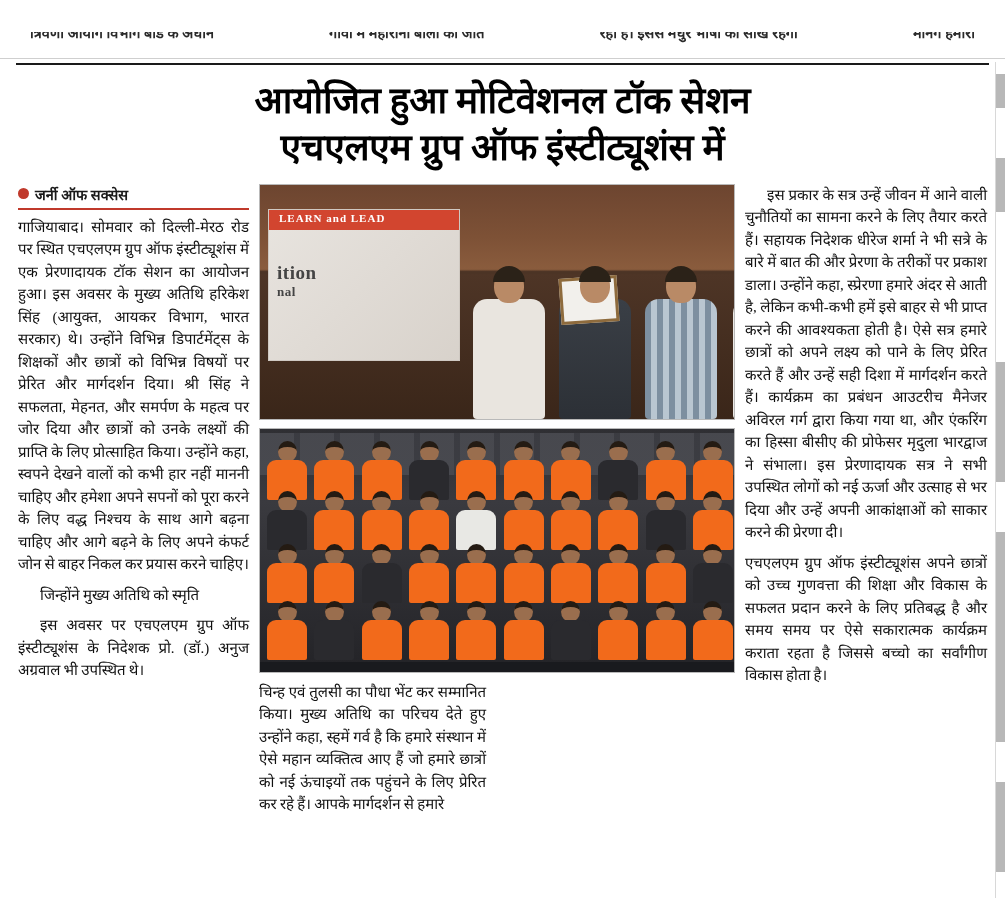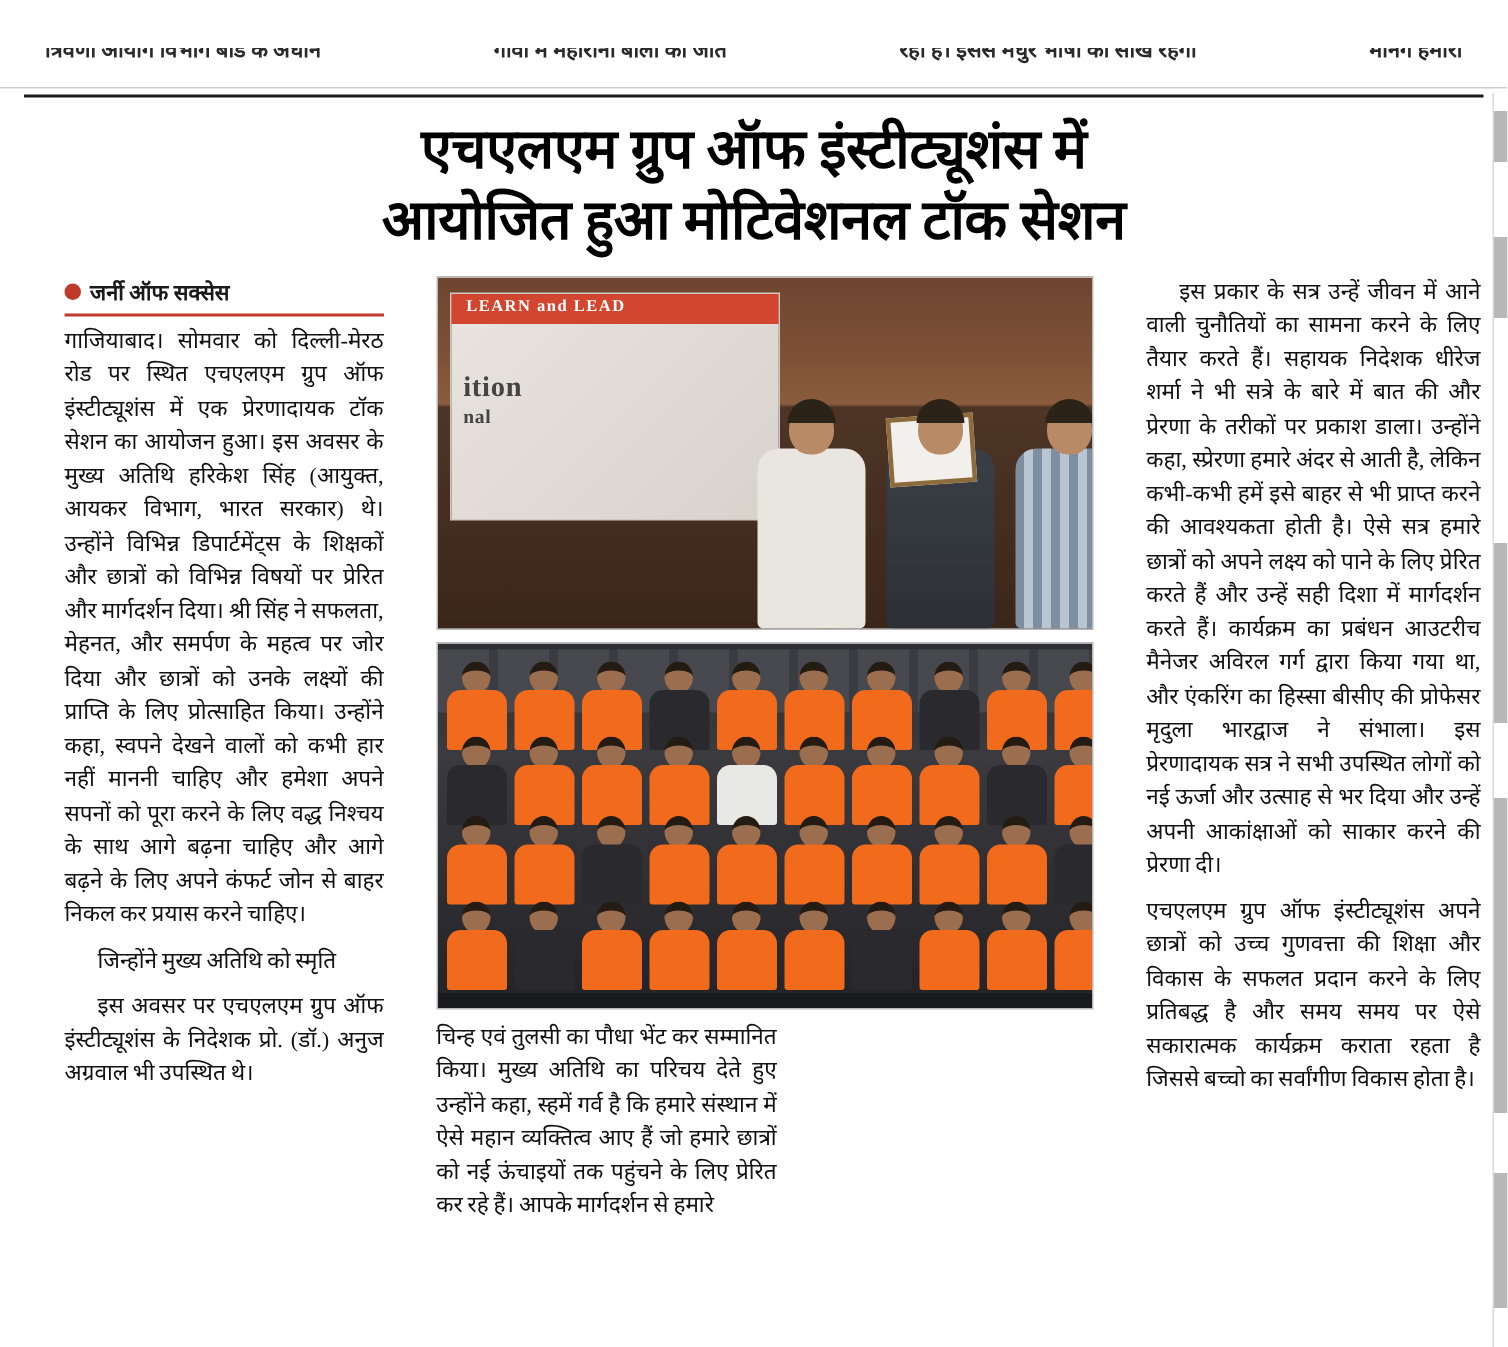--- a/index.html
+++ b/index.html
@@ -66,21 +66,20 @@
   .headline div { white-space: nowrap; }
 
   .content {
     display: flex;
     padding: 6px 18px 0 18px;
     box-sizing: border-box;
     gap: 10px;
   }
   .col {
     box-sizing: border-box;
-    margin-left: 25px;
   }
   .col-left  { width: 232px; }
   .col-mid   { width: 478px; }
   .col-right { width: 243px; }
 
   .kicker {
     display: flex;
     align-items: center;
     gap: 6px;
     font-size: 14.5px;
@@ -121,25 +120,24 @@
   .photo-2 { height: 245px; }
 
   
   .p1-bg {
     position: absolute; inset: 0;
     background:
       linear-gradient(to bottom, #6d4530 0%, #7d5136 22%, #8a5c3d 36%, #4c3425 37%, #4a3224 100%);
   }
   .p1-banner {
     position: absolute;
-    left: 8px; top: 10px;
+    left: 8px; top: 24px;
     width: 190px; height: 150px;
     background: linear-gradient(135deg,#e8e4df,#d8d2cb);
     border: 1px solid #cfc9c2;
-    padding-left: 28px;
   }
   .p1-banner .bar {
     position: absolute; left: 0; top: 0; width: 100%; height: 20px;
     background: #d2452f;
   }
   .p1-banner .t1 {
     position: absolute; left: 10px; top: 2px;
     font-size: 11px; font-weight: bold; color: #fff; letter-spacing: 1px;
   }
   .p1-banner .t2 {
@@ -277,22 +275,22 @@
       <span>त्रिवेणी आयोग विभाग बोर्ड के अधीन</span>
       <span>गांवों में महारानी बोली की जीत</span>
       <span>रहा है। इससे मधुर भाषा की सीख रहेगी</span>
       <span>मानेंगे हमारी</span>
     </div>
   </div>
 
   <div class="rule"></div>
 
   <div class="headline">
+    <div>आयोजित हुआ मोटिवेशनल टॉक सेशन</div>
     <div>एचएलएम ग्रुप ऑफ इंस्टीट्यूशंस में</div>
-    <div>आयोजित हुआ मोटिवेशनल टॉक सेशन</div>
   </div>
 
   <div class="content">
 
     <div class="col col-left">
       <div class="kicker">
         <span class="dot"></span>
         <span>जर्नी ऑफ सक्सेस</span>
       </div>
       <p class="body">गाजियाबाद। सोमवार को दिल्ली-मेरठ रोड पर स्थित एचएलएम ग्रुप ऑफ इंस्टीट्यूशंस में एक प्रेरणादायक टॉक सेशन का आयोजन हुआ। इस अवसर के मुख्य अतिथि हरिकेश सिंह (आयुक्त, आयकर विभाग, भारत सरकार) थे। उन्होंने विभिन्न डिपार्टमेंट्स के शिक्षकों और छात्रों को विभिन्न विषयों पर प्रेरित और मार्गदर्शन दिया। श्री सिंह ने सफलता, मेहनत, और समर्पण के महत्व पर जोर दिया और छात्रों को उनके लक्ष्यों की प्राप्ति के लिए प्रोत्साहित किया। उन्होंने कहा, स्वपने देखने वालों को कभी हार नहीं माननी चाहिए और हमेशा अपने सपनों को पूरा करने के लिए वद्ध निश्चय के साथ आगे बढ़ना चाहिए और आगे बढ़ने के लिए अपने कंफर्ट जोन से बाहर निकल कर प्रयास करने चाहिए।</p>

